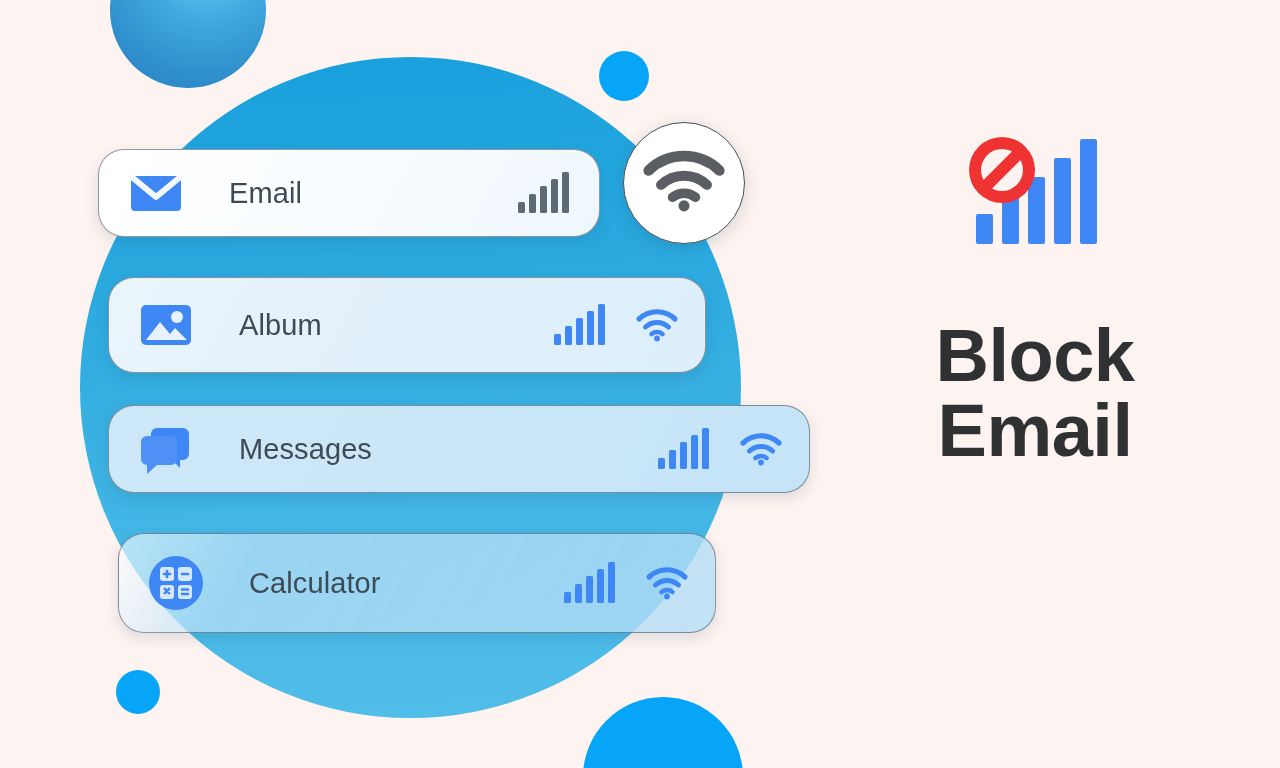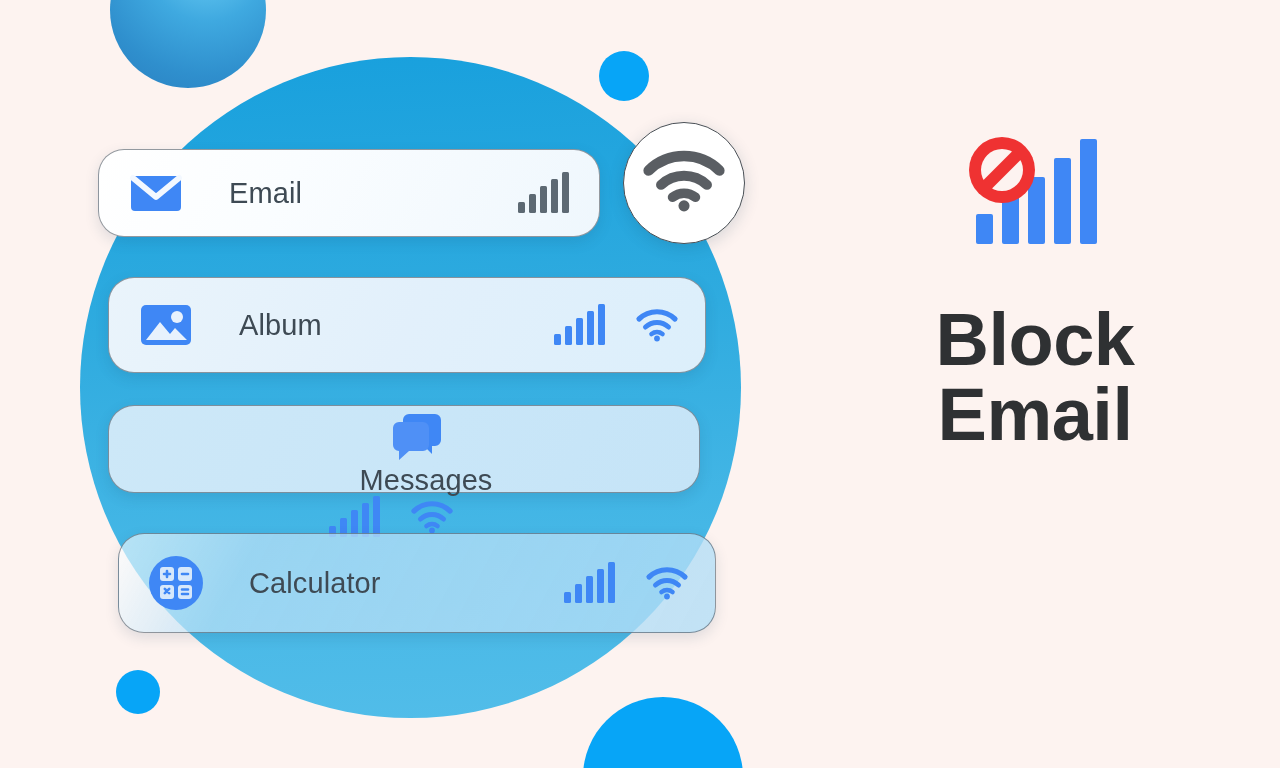--- a/index.html
+++ b/index.html
@@ -35,22 +35,22 @@
     position:absolute;
     display:flex; align-items:center;
     border-radius:26px;
     border:1px solid rgba(60,70,80,.55);
     box-shadow:0 5px 14px rgba(20,60,90,.13);
   }
   #app-card-0 { left:98px; top:149px; width:502px; height:88px;
     background:linear-gradient(118deg,#ffffff 0%,#fafdff 38%,#eff7fd 100%); z-index:6;}
   #app-card-1 { left:108px; top:277px; width:598px; height:96px;
     background:linear-gradient(118deg,#eaf4fb 0%,#e2f0fb 50%,#dceffb 100%); z-index:5;}
-  #app-card-2 { left:108px; top:405px; width:592px; height:88px;
-    background:linear-gradient(118deg,#cde8f8 0%,#c9e6f8 55%,#c5e4f7 100%); z-index:5;flex-direction:column;}
+  #app-card-2 { left:108px; top:405px; width:702px; height:88px;
+    background:linear-gradient(118deg,#cde8f8 0%,#c9e6f8 55%,#c5e4f7 100%); z-index:5;}
   #app-card-3 { left:118px; top:533px; width:598px; height:100px;
     background:linear-gradient(118deg,rgba(255,255,255,.62) 0%,rgba(186,224,246,.72) 22%,rgba(178,221,246,.80) 100%);
     z-index:5;}
 
   .card-icon { width:58px; height:58px; margin-left:28px; flex:0 0 auto; position:relative; }
   .card-label {
     margin-left:44px; font-size:29px; color:#3e4a54; letter-spacing:.1px;
     white-space:nowrap;
   }
   .card-spacer { flex:1 1 auto; }
@@ -75,21 +75,21 @@
   }
 
   
   #right-panel {
     position:absolute; left:790px; top:0; width:490px; height:768px;
     display:flex; flex-direction:column; align-items:center;
     padding-top:130px;
   }
   #blocked-signal-icon { width:150px; height:120px; position:relative; }
   #headline {
-    margin-top:52px; width:420px; text-align:center;
+    margin-top:68px; width:420px; text-align:center;
     font-size:74px; line-height:1.02; font-weight:bold; color:#2f3133;
     letter-spacing:-.5px;
   }
   #headline span { display:block; }
 </style>
 </head>
 <body>
 
 <div id="stage">
 

